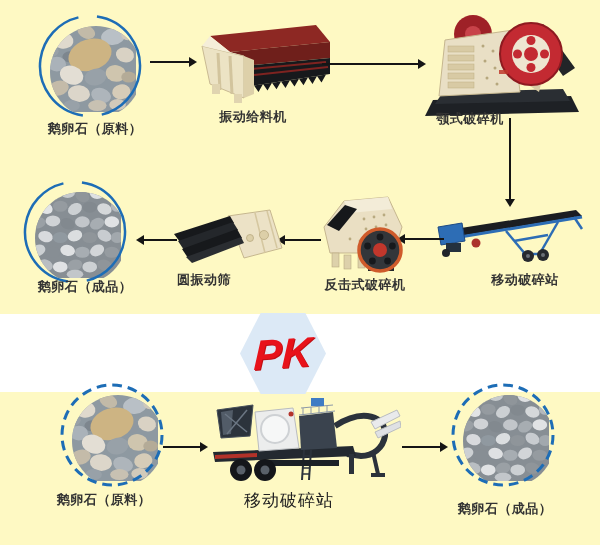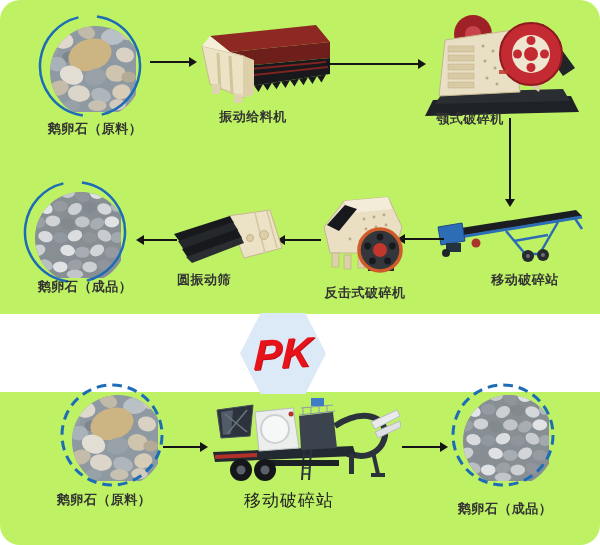--- a/index.html
+++ b/index.html
@@ -1,17 +1,17 @@
 <!DOCTYPE html>
 <html><head>
 <meta charset="utf-8">
 <style>
   html,body{margin:0;padding:0;}
   body{width:600px;height:545px;font-family:"Liberation Sans","DejaVu Sans",sans-serif;}
-  #stage{position:relative;width:600px;height:545px;background:#bef264;overflow:hidden;border-radius:20px;}
+  #stage{position:relative;width:600px;height:545px;background:#fef9c3;overflow:hidden;}
   .el{position:absolute;}
   .lbl{position:absolute;transform:translateX(-50%);font-size:13px;font-weight:bold;color:#333;white-space:nowrap;letter-spacing:0.5px;}
   .lbl-lg{font-size:17px;font-weight:normal;color:#222;letter-spacing:1px;}
   .divider-band{position:absolute;left:0;top:314px;width:600px;height:78px;background:#ffffff;}
   .hex{position:absolute;left:240px;top:313px;width:86px;height:81px;background:#dce9f6;
        clip-path:polygon(24% 0,76% 0,100% 50%,76% 100%,24% 100%,0 50%);}
   .pk{position:absolute;left:240px;top:313px;width:86px;height:81px;display:flex;align-items:center;justify-content:center;
       font-weight:bold;font-style:italic;font-size:42px;color:#e8121a;transform:rotate(-4deg) skewX(-6deg);
       text-shadow:1px 1px 0 #c00f14;}
   .arrow-r{position:absolute;height:2px;background:#151515;}
@@ -212,21 +212,21 @@
     <circle cx="64" cy="55" r="21" fill="#33363a" stroke="#cf5b2b" stroke-width="3.5"></circle>
     <circle cx="64" cy="55" r="7" fill="#c2372c"></circle>
     <g fill="#17191c">
       <circle cx="64" cy="42" r="3.4"></circle>
         <circle cx="76.4" cy="51" r="3.4"></circle>
         <circle cx="71.6" cy="66" r="3.4"></circle>
       <circle cx="56.4" cy="66" r="3.4"></circle>
         <circle cx="51.6" cy="51" r="3.4"></circle>
     </g>
   </svg>
-  <div class="lbl" style="left:365px;top:284px">反击式破碎机</div>
+  <div class="lbl" style="left:365px;top:276px">反击式破碎机</div>
 
   <div class="arrow-l" style="left:284px;top:239px;width:37px"></div>
 
   <svg class="el" style="left:170px;top:208px" width="115" height="62" viewBox="0 0 115 62">
     <polygon points="58,8 100,2 112,40 74,50" fill="#ece2c6" stroke="#c6b78f" stroke-width="1"></polygon>
     <line x1="85" y1="5" x2="95" y2="45" stroke="#d5c7a0" stroke-width="1.5"></line>
     <line x1="97" y1="3" x2="107" y2="40" stroke="#d5c7a0" stroke-width="1.5"></line>
     <circle cx="80" cy="30" r="3.5" fill="#dccfa8" stroke="#b9aa80" stroke-width="0.8"></circle>
     <circle cx="94" cy="27" r="4.5" fill="#dccfa8" stroke="#b9aa80" stroke-width="0.8"></circle>
     <polygon points="4,26 60,8 64,15 10,34" fill="#17191c"></polygon>

